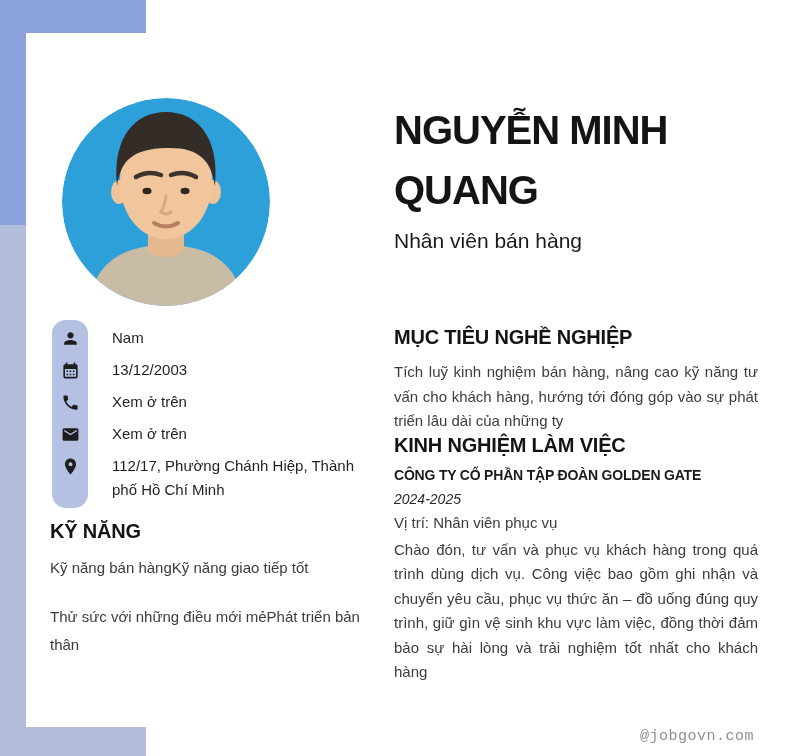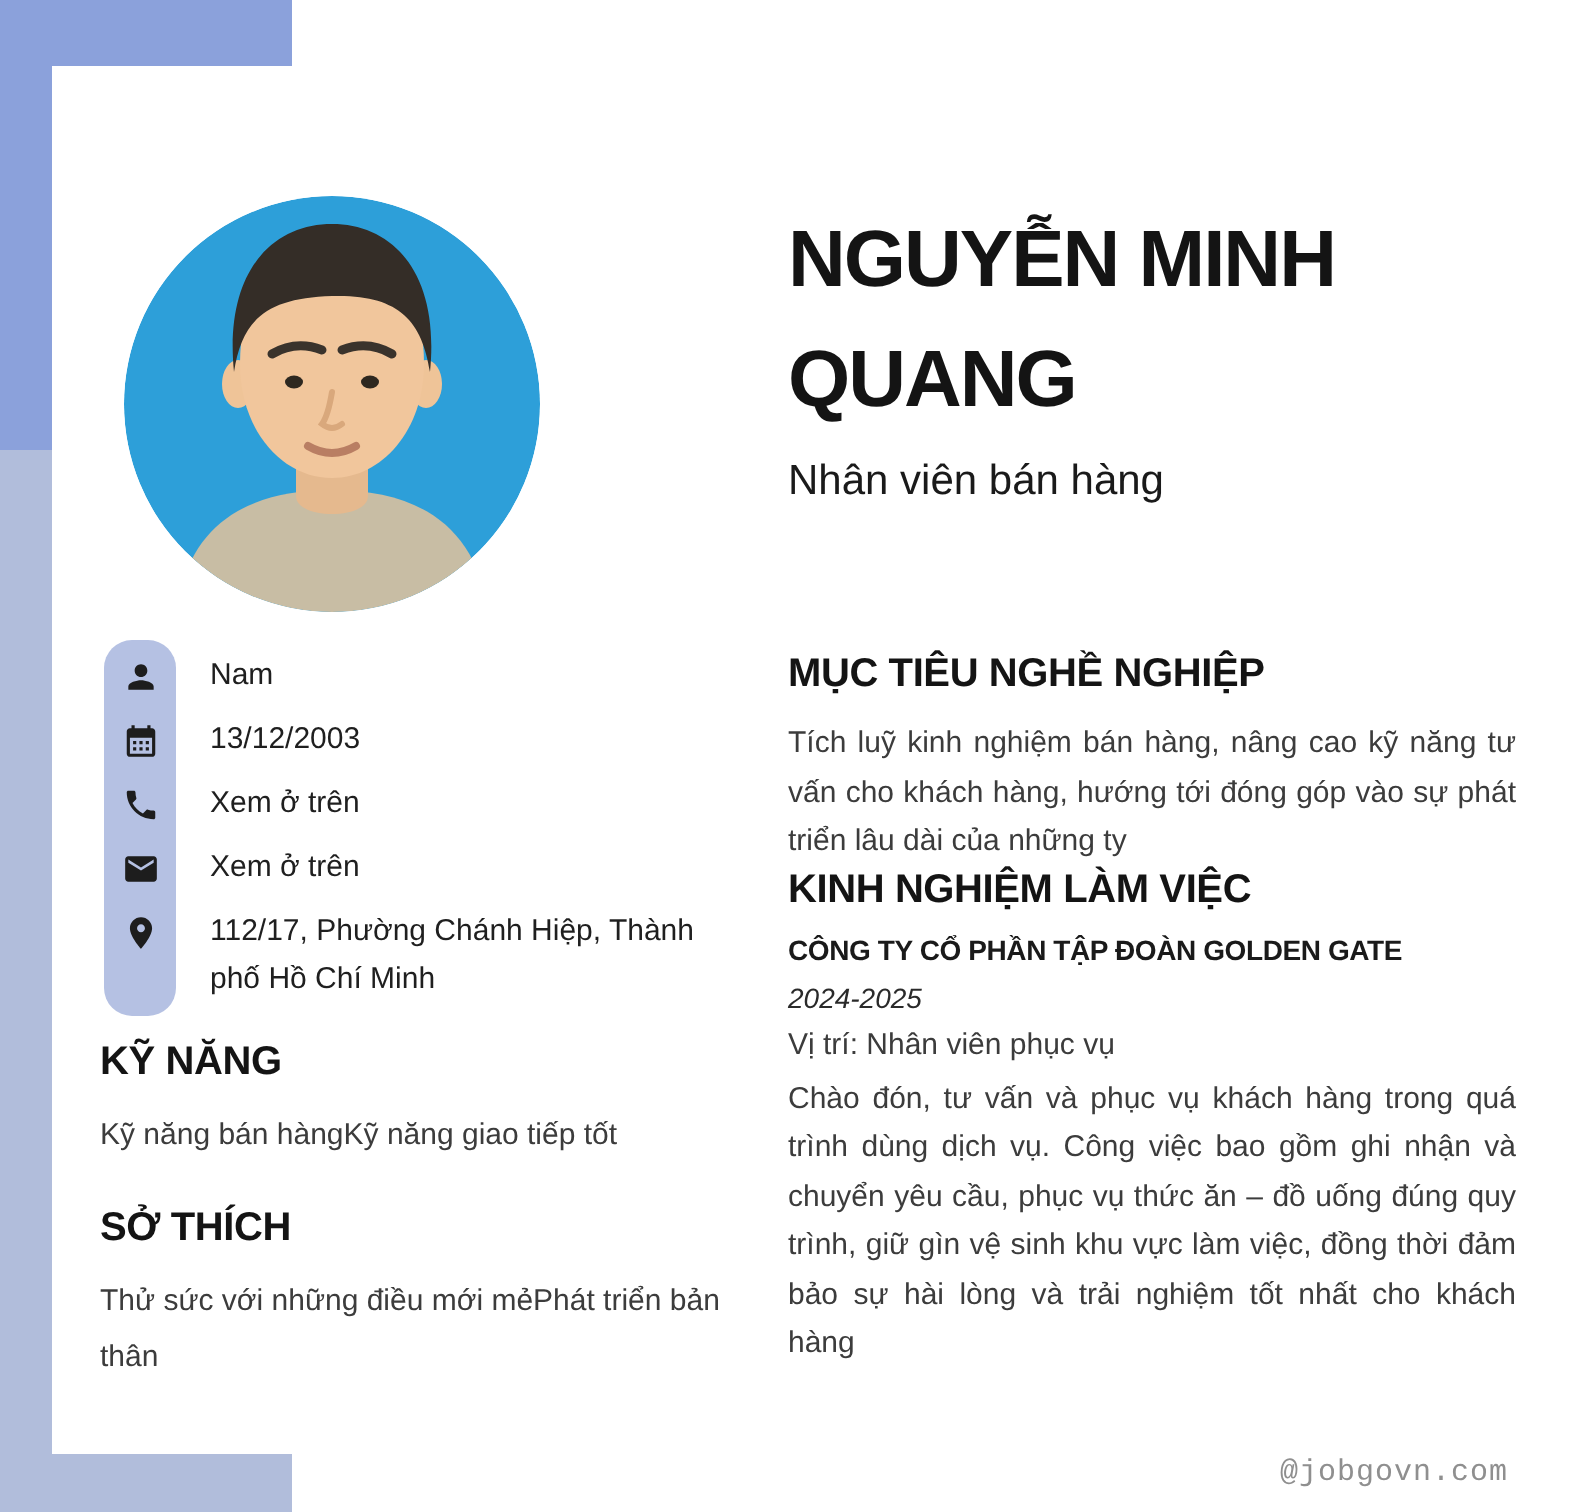--- a/index.html
+++ b/index.html
@@ -14,21 +14,21 @@
   .photo{left:62px;top:98px;width:208px;height:208px;border-radius:50%;overflow:hidden;}
 
   
   .name{left:394px;top:100px;width:372px;font-size:40px;line-height:60px;font-weight:700;
         letter-spacing:-1px;color:#141414;}
   .job-title{left:394px;top:229px;width:372px;font-size:21px;font-weight:500;color:#1a1a1a;}
 
   
   .info{left:52px;top:322px;width:312px;}
   .info .rail{position:absolute;left:0;top:-2px;width:36px;height:188px;background:#B5C1E3;border-radius:14px;}
-  .info-row{position:relative;display:flex;align-items:flex-start;min-height:32px;}
+  .info-row{position:relative;display:flex;align-items:flex-start;min-height:32px;justify-content:space-between;}
   .info-row .ico{width:36px;height:32px;flex:none;display:flex;align-items:center;justify-content:center;}
   .info-row .ico svg{width:19px;height:19px;fill:#1d1d1d;}
   .info-row .val{margin-left:17px;width:252px;font-size:15px;line-height:24px;padding-top:4px;color:#1f1f1f;}
 
   
   .left-sections{left:50px;top:520px;width:315px;}
   h2.sec{font-size:20px;font-weight:700;letter-spacing:-0.2px;color:#141414;margin:0 0 11px 0;}
   .left-sections p{margin:0;font-size:15px;line-height:28px;color:#3c3c3c;}
   .left-sections .gap{height:21px;}
 
@@ -127,21 +127,20 @@
           </svg>
       </span>
       <span class="val">112/17, Phường Chánh Hiệp, Thành phố Hồ Chí Minh</span>
     </div>
   </div>
 
   <div class="layer left-sections">
     <h2 class="sec">KỸ NĂNG</h2>
     <p>Kỹ năng bán hàngKỹ năng giao tiếp tốt</p>
     <div class="gap"></div>
-    <h2 class="sec">SỞ THÍCH</h2>
     <p>Thử sức với những điều mới mẻPhát triển bản thân</p>
   </div>
 
   <div class="layer right-sections">
     <h2 class="sec">MỤC TIÊU NGHỀ NGHIỆP</h2>
     <p class="just">Tích luỹ kinh nghiệm bán hàng, nâng cao kỹ năng tư vấn cho khách hàng, hướng tới đóng góp vào sự phát triển lâu dài của những ty</p>
 
     <h2 class="sec exp-head">KINH NGHIỆM LÀM VIỆC</h2>
     <div class="company">CÔNG TY CỔ PHẦN TẬP ĐOÀN GOLDEN GATE</div>
     <div class="period">2024-2025</div>

